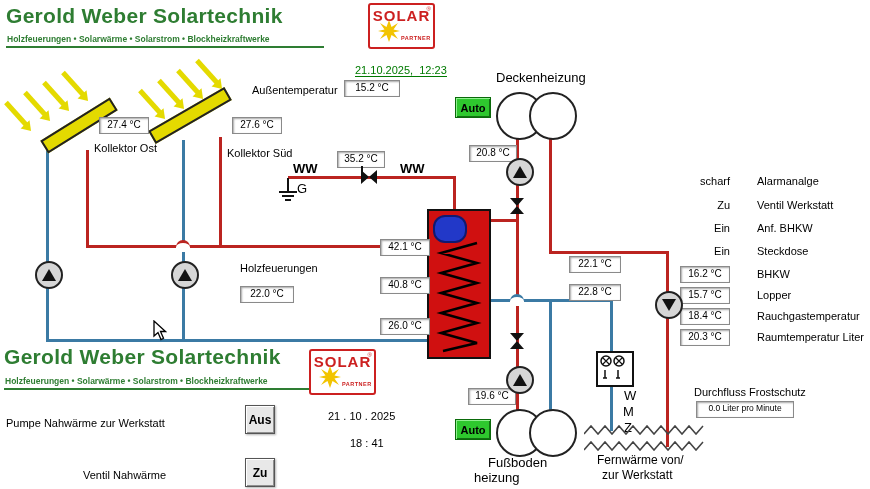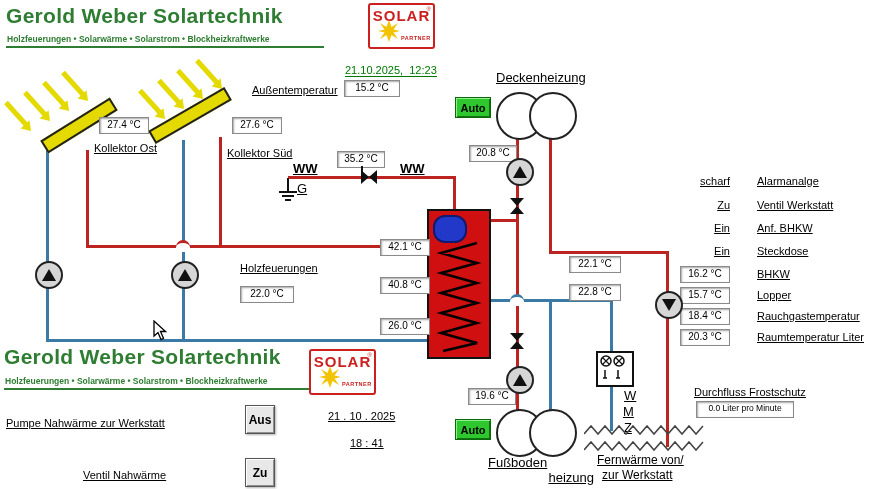--- a/index.html
+++ b/index.html
@@ -1,18 +1,18 @@
 <!DOCTYPE html>
 <html style="--brand_green: #2e7d32; --pipe_hot: #bb2420; --pipe_cold: #3b7aa4; --tank_red: #d01010; --capsule_blue: #2238c8; --auto_green: #2ec82e; --logo_red: #cc2020; --ray_yellow: #e4da00;"><head>
 <meta charset="utf-8">
 <style>
   html,body{margin:0;padding:0;}
   body{width:870px;height:489px;position:relative;background:#fff;color:#000;
        font-family:"Liberation Sans",sans-serif;overflow:hidden;}
-  .lbl{position:absolute;font-size:11px;white-space:nowrap;text-decoration:underline;}
+  .lbl{position:absolute;font-size:11px;white-space:nowrap;}
   .big{font-size:13px;}
   .pipe{position:absolute;z-index:1;}
   .hot{background:var(--pipe_hot,#bb2420);}
   .cold{background:var(--pipe_cold,#3b7aa4);}
   .hop{position:absolute;width:14px;height:9px;background:#fff;z-index:2;
        border-top-left-radius:14px;border-top-right-radius:14px;}
   .hop-hot{border-top:3px solid var(--pipe_hot,#bb2420);}
   .hop-cold{border-top:3px solid var(--pipe_cold,#3b7aa4);}
   .tbox{position:absolute;height:15px;background:#fff;border:1px solid #8a8a8a;z-index:4;
         box-shadow:inset 1px 1px 2px rgba(0,0,0,.35);font-size:10px;line-height:13px;
@@ -91,21 +91,21 @@
 <div class="rule" style="left:6px;top:46px;width:318px"></div>
 <div class="logo" style="left:329px;top:3px">
   <span class="solar">SOLAR</span>
   <span class="reg">®</span>
   <svg width="22" height="22" viewBox="0 0 22 22">
     <polygon points="11,0 13.5,7 20,3 15.5,9.5 22,11 15.5,12.5 20,19 13.5,15 11,22 8.5,15 2,19 6.5,12.5 0,11 6.5,9.5 2,3 8.5,7" fill="#f2c400"></polygon>
   </svg>
   <span class="partner">PARTNER</span>
 </div>
 
-<div class="datetime" style="left:345px;top:64px">21.10.2025,  12:23</div>
+<div class="datetime" style="left:355px;top:64px">21.10.2025,  12:23</div>
 <div class="lbl" style="left:252px;top:84px">Außentemperatur</div>
 <div class="tbox" style="left:344px;top:80px;width:54px">15.2 °C</div>
 
 <div class="ray" style="left:6px;top:100px"></div>
 <div class="ray" style="left:25px;top:90px"></div>
 <div class="ray" style="left:44px;top:80px"></div>
 <div class="ray" style="left:63px;top:70px"></div>
 <div class="panel" style="left:38px;top:118px;width:78px;transform:rotate(-32deg)"></div>
 <div class="ray" style="left:140px;top:88px"></div>
 <div class="ray" style="left:159px;top:78px"></div>
@@ -211,21 +211,21 @@
     </svg>
 </div>
 <div class="pump" style="left:506px;top:366px">
     <div class="tri-up"></div>
   </div>
 <div class="tbox" style="left:468px;top:388px;width:46px">19.6 °C</div>
 <div class="autobtn" style="left:455px;top:419px;width:34px;height:19px">Auto</div>
 <div class="circle" style="left:496px;top:409px"></div>
 <div class="circle" style="left:529px;top:409px"></div>
 <div class="lbl big" style="left:488px;top:455px;width:110px;text-align:left">Fußboden</div>
-<div class="lbl big" style="left:484px;top:470px;width:110px;text-align:right">heizung</div>
+<div class="lbl big" style="left:474px;top:470px;width:110px;text-align:left">heizung</div>
 
 <svg style="position:absolute;left:584px;top:424px;z-index:2" width="120" height="30" viewBox="0 0 120 30">
   <polyline points="0,10 7,2 14,10 21,2 28,10 35,2 42,10 49,2 56,10 63,2 70,10 77,2 84,10 91,2 98,10 105,2 112,10 119,2" fill="none" stroke="#444" stroke-width="1.5"></polyline>
   <polyline points="0,26 7,18 14,26 21,18 28,26 35,18 42,26 49,18 56,26 63,18 70,26 77,18 84,26 91,18 98,26 105,18 112,26 119,18" fill="none" stroke="#444" stroke-width="1.5"></polyline>
 </svg>
 <div class="lbl" style="left:597px;top:453px;font-size:12px">Fernwärme von/</div>
 <div class="lbl" style="left:602px;top:468px;font-size:12px">zur Werkstatt</div>
 
 <div class="title" style="left:4px;top:345px">Gerold Weber Solartechnik</div>
 <div class="subtitle" style="left:5px;top:376px">Holzfeuerungen • Solarwärme • Solarstrom • Blockheizkraftwerke</div>

